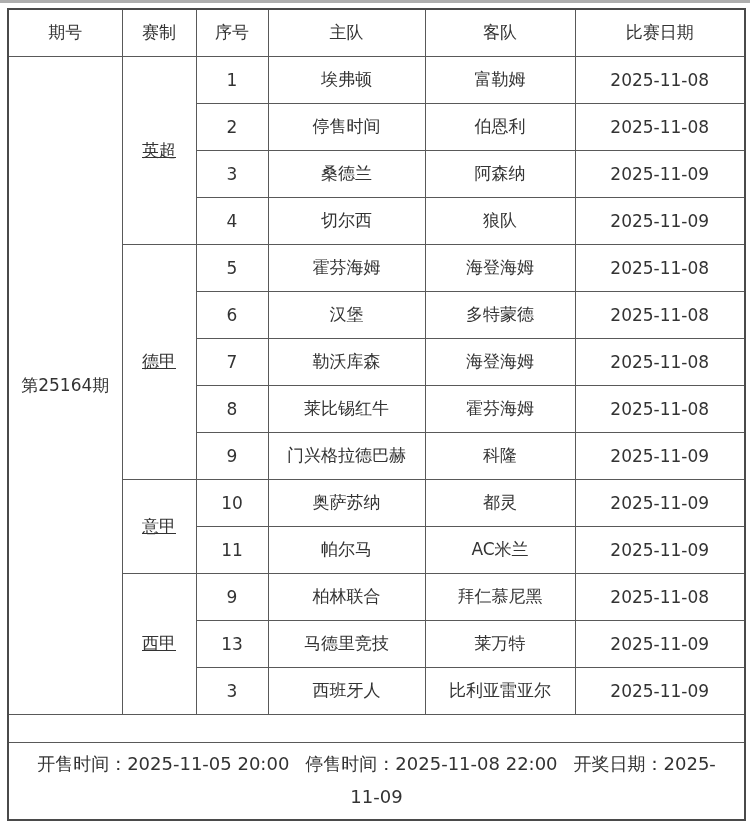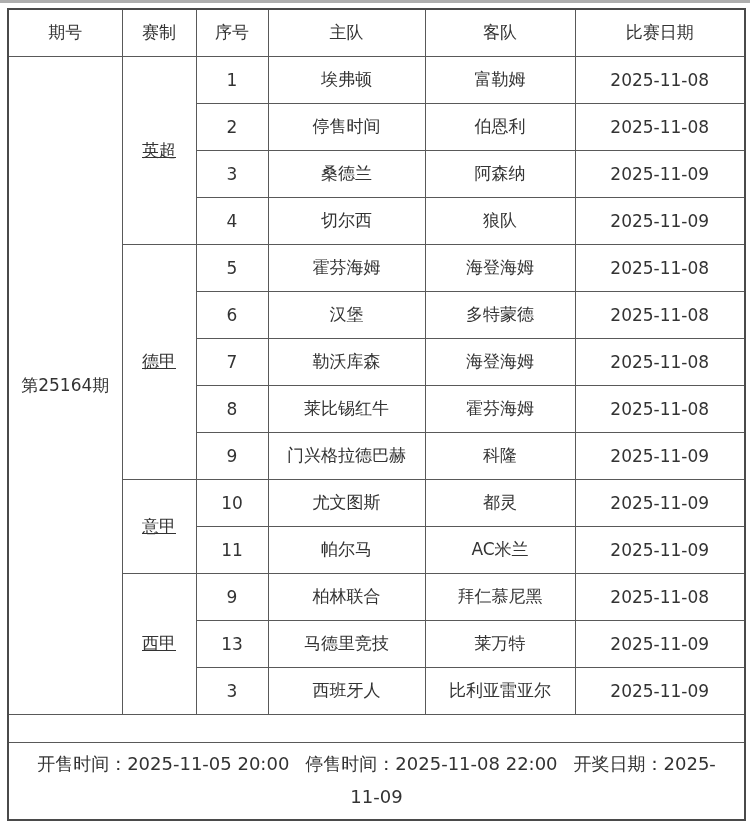--- a/index.html
+++ b/index.html
@@ -148,21 +148,21 @@
     <tr class="data-row">
       <td>9</td>
       <td>门兴格拉德巴赫</td>
       <td>科隆</td>
       <td>2025-11-09</td>
     </tr>
 
     <tr class="data-row">
       <td class="league-cell" rowspan="2">意甲</td>
       <td>10</td>
-      <td>尤文图斯</td>
+      <td>奥萨苏纳</td>
       <td>都灵</td>
       <td>2025-11-09</td>
     </tr>
     <tr class="data-row">
       <td>11</td>
       <td>帕尔马</td>
       <td>AC米兰</td>
       <td>2025-11-09</td>
     </tr>
 

